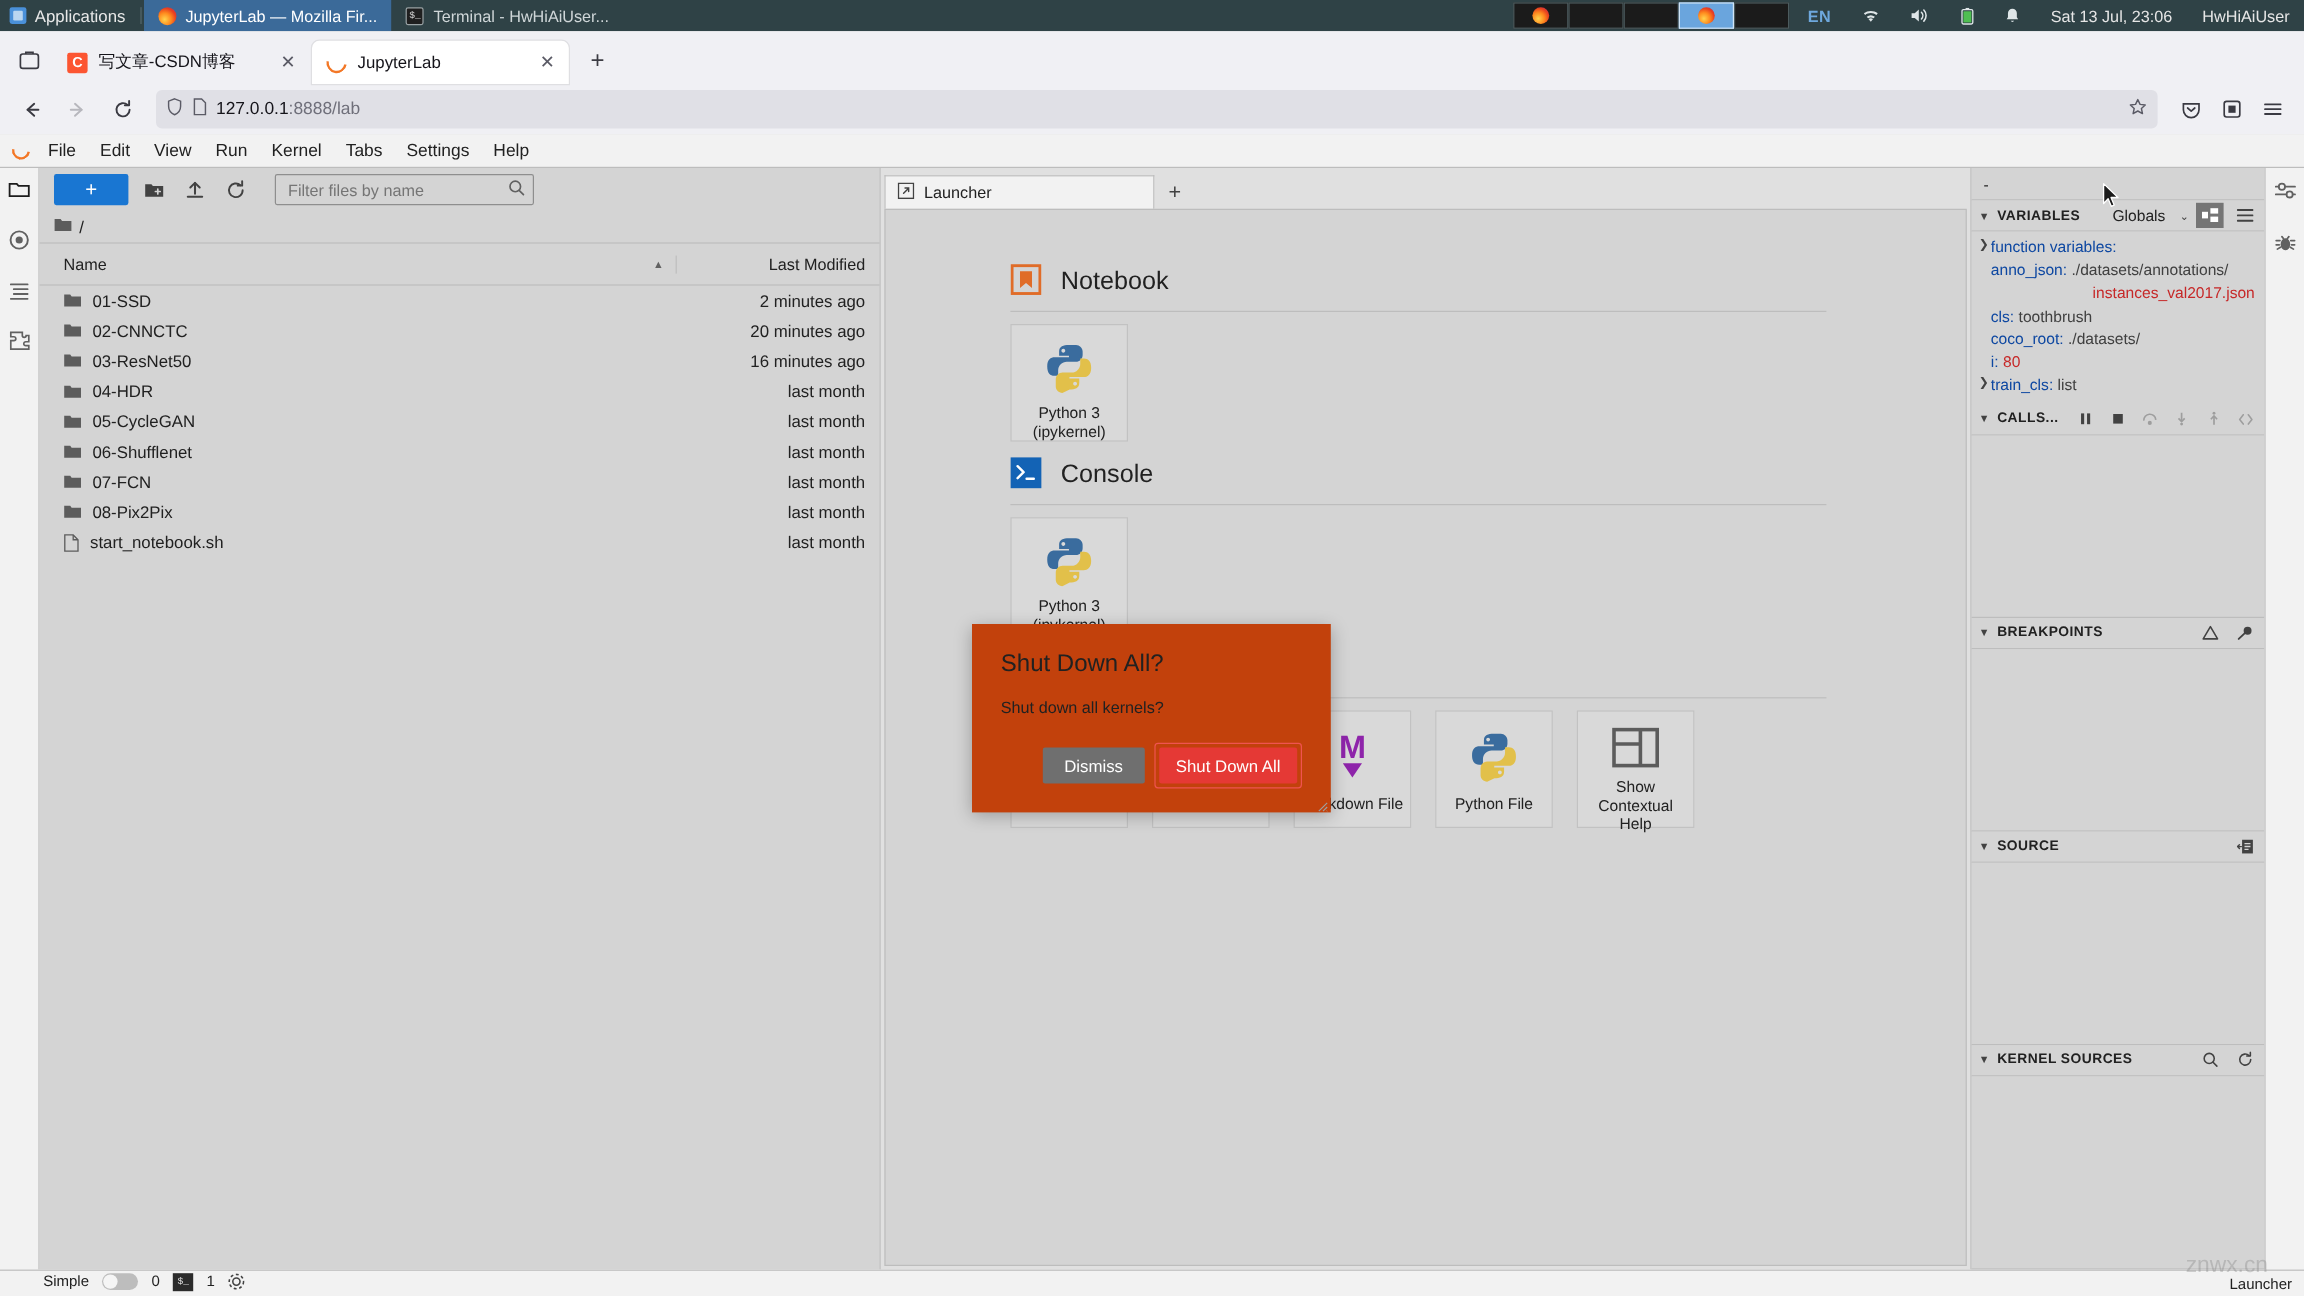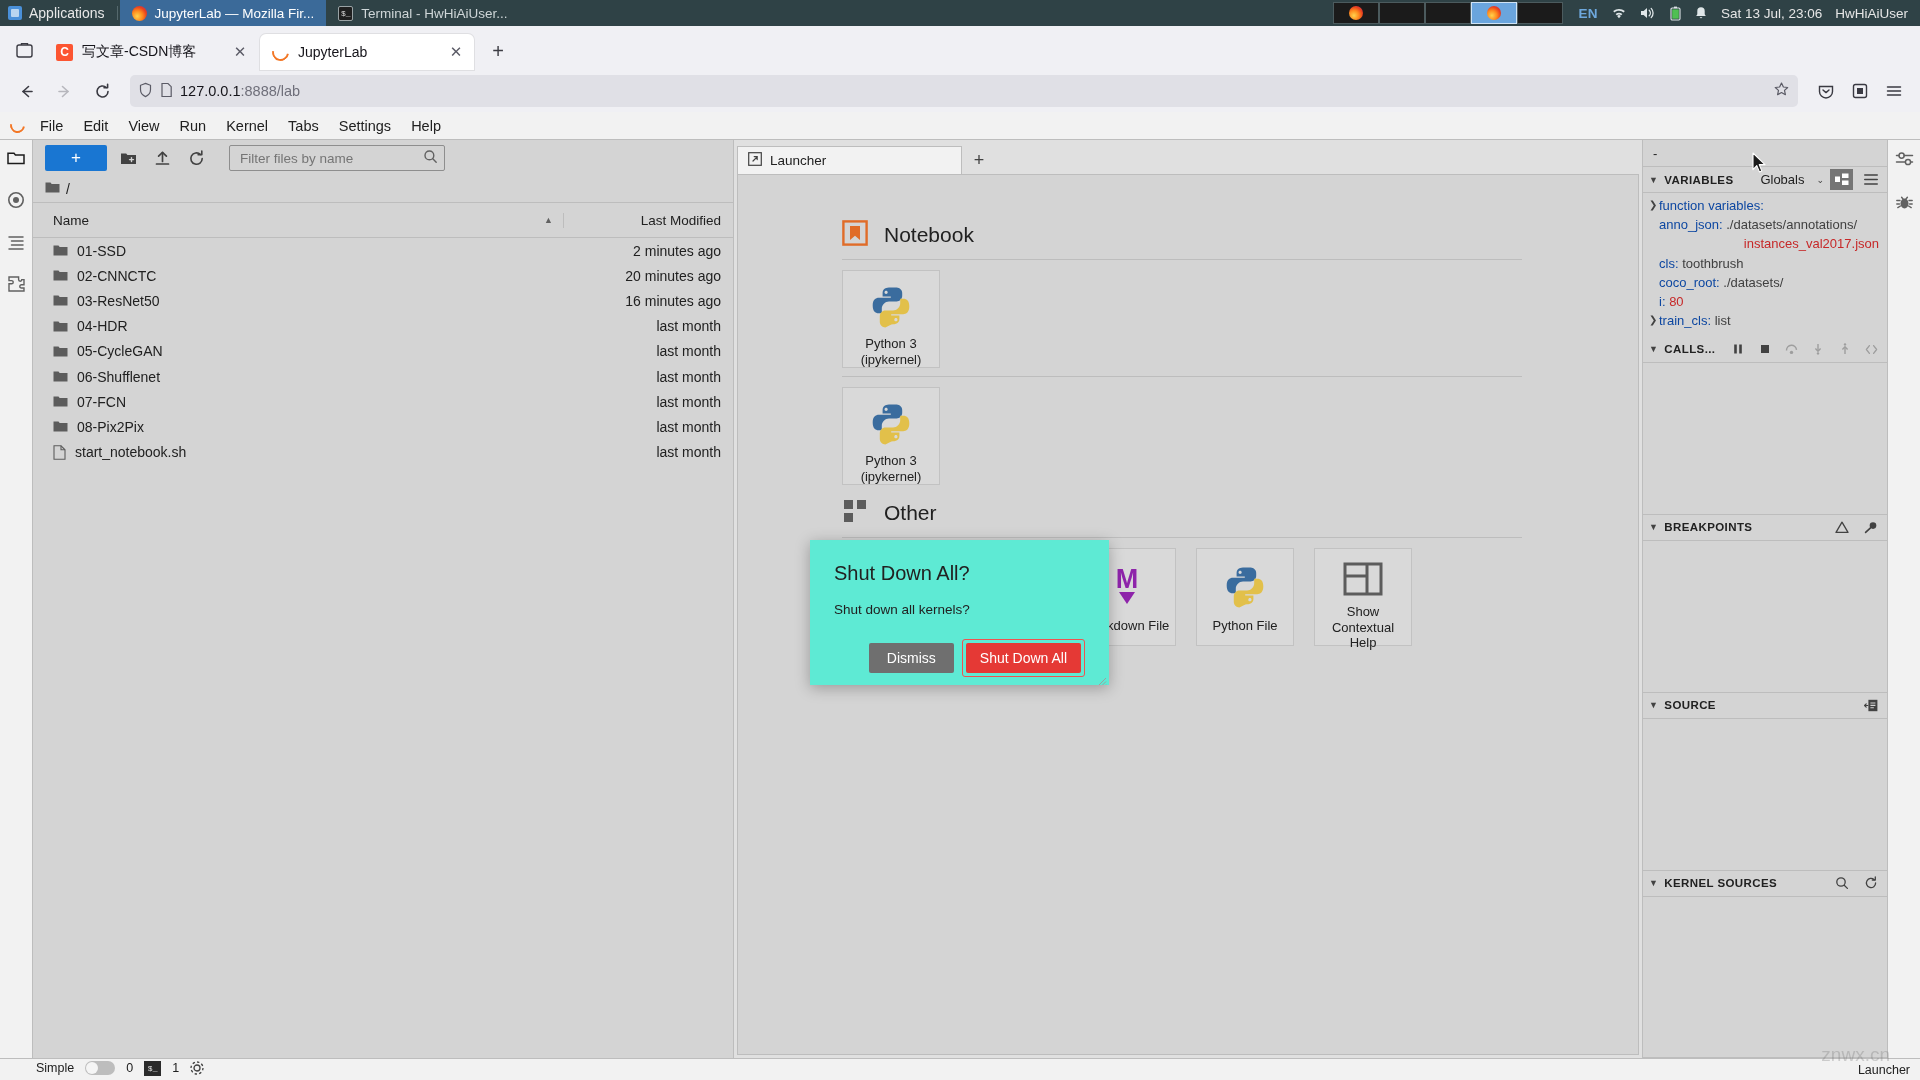--- a/index.html
+++ b/index.html
@@ -40,21 +40,21 @@
   }
   .os-spacer { flex: 1; }
   .ws-switcher { display: flex; align-items: center; height: 26px; }
   .ws-cell {
     width: 46px; height: 22px; background: #1b1b1b; border: 1px solid #4c5b5e;
     display: flex; align-items: center; justify-content: center;
   }
   .ws-cell.sel { background: #6aa5dd; border-color: #cfe3f5; }
   .ws-mini { width: 14px; height: 14px; border-radius: 50%;
     background: radial-gradient(circle at 35% 68%, #ffd34d 0%, #ff8a1e 38%, #e8401f 66%, #b4236f 100%); }
-  .tray { display: flex; align-items: center; gap: 13px; padding: 0 12px 0 16px; font-size: 13.5px; }
+  .tray { display: flex; align-items: center; gap: 25px; padding: 0 12px 0 16px; font-size: 13.5px; }
   .tray-lang { color: #6ea8dd; font-weight: bold; letter-spacing: .3px; }
   .tray svg { display: block; }
   .tray-user { color: #e6e6e6; }
   .tray-clock { color: #e6e6e6; }
 
   
   .ff { position: absolute; top: 26px; left: 0; width: 1920px; height: 86px; background: #f0f0f4; }
   .ff-tabstrip { height: 44px; display: flex; align-items: flex-end; padding: 0 8px 0 6px; gap: 2px; }
   .ff-listall {
     width: 36px; height: 34px; display: flex; align-items: center; justify-content: center;
@@ -213,22 +213,22 @@
   .toggle { width: 30px; height: 14px; border-radius: 8px; background: #bdbdbd; position: relative; }
   .toggle::after { content: ""; position: absolute; left: 1px; top: 1px; width: 12px; height: 12px;
     border-radius: 50%; background: #f5f5f5; }
   .sb-term { width: 17px; height: 15px; background: #2b2b2b; color: #e0e0e0; font-size: 8px;
     font-family: "Liberation Mono", monospace; display: flex; align-items: center; justify-content: center; }
   .sb-right { margin-left: auto; color: #212121; font-size: 12.5px; }
 
   
   .overlay { position: absolute; inset: 0; }
   .dialog {
-    position: absolute; left: 810px; top: 520px; width: 299px; background: #5eead4;
-    box-shadow: 0 3px 14px rgba(0,0,0,.28); padding: 22px 24px 8px 24px; margin-top: 20px;
+    position: absolute; left: 810px; top: 520px; width: 299px; background: #c2410c;
+    box-shadow: 0 3px 14px rgba(0,0,0,.28); padding: 22px 24px 20px 24px;
   }
   .dlg-title { font-size: 20px; color: #212121; font-weight: 400; margin-bottom: 17px; }
   .dlg-body { font-size: 13.5px; color: #212121; margin-bottom: 22px; }
   .dlg-btns { display: flex; justify-content: flex-end; gap: 8px; align-items: center; }
   .btn-dismiss {
     background: #6f6f6f; color: #fff; font-size: 14px; padding: 7px 18px; border-radius: 2px;
   }
   .btn-accept-wrap { border: 1px solid #ef5350; border-radius: 3px; padding: 3px; }
   .btn-accept { background: #e53935; color: #fff; font-size: 14px; padding: 7px 14px; border-radius: 2px; }
   .dlg-resize { position: absolute; right: 2px; bottom: 2px; width: 11px; height: 11px; color: #9e9e9e; }
@@ -596,20 +596,30 @@
                       <path d="M21.6 3.5c-4.4 0-8 1.2-8 5.4v3.6h8.2v1.3H9.9c-3.3 0-6.2 2-6.2 7.6s2.5 7.8 5.9 7.8h3.2v-4.5c0-3.9 3.3-7.2 7.2-7.2h7.6c3.1 0 5.6-2.6 5.6-5.7V8.9c0-3-2.5-5.2-5.5-5.4zm-4.5 3.2c.9 0 1.6.7 1.6 1.6s-.7 1.6-1.6 1.6-1.6-.7-1.6-1.6.7-1.6 1.6-1.6z" fill="#3a6c9e"></path>
                       <path d="M22.4 40.5c4.4 0 8-1.2 8-5.4v-3.6h-8.2v-1.3h11.9c3.3 0 6.2-2 6.2-7.6s-2.5-7.8-5.9-7.8h-3.2v4.5c0 3.9-3.3 7.2-7.2 7.2h-7.6c-3.1 0-5.6 2.6-5.6 5.7v5.9c0 3 2.5 5.2 5.5 5.4zm4.5-3.2c-.9 0-1.6-.7-1.6-1.6s.7-1.6 1.6-1.6 1.6.7 1.6 1.6-.7 1.6-1.6 1.6z" fill="#e2c04a"></path>
                     </svg>
                 </span>
                 <span class="lbl">Python 3<br>(ipykernel)</span>
               </div>
             </div>
           </div>
 
           <div class="lnc-sec">
+            <div class="lnc-sec-head">
+              <span>
+                <svg width="26" height="26" viewBox="0 0 26 26">
+                    <rect x="0" y="0" width="26" height="26" fill="#1363b5"></rect>
+                    <path d="M6 7.5l5 5-5 5" fill="none" stroke="#fff" stroke-width="2" stroke-linecap="round" stroke-linejoin="round"></path>
+                    <path d="M13.5 18h6" stroke="#fff" stroke-width="2" stroke-linecap="round"></path>
+                  </svg>
+              </span>
+              <span class="lnc-sec-title">Console</span>
+            </div>
             <div class="lnc-divider"></div>
             <div class="lnc-cards">
               <div class="lnc-card">
                 <span class="card-ico">
                   <svg width="44" height="44" viewBox="0 0 44 44">
                       <path d="M21.6 3.5c-4.4 0-8 1.2-8 5.4v3.6h8.2v1.3H9.9c-3.3 0-6.2 2-6.2 7.6s2.5 7.8 5.9 7.8h3.2v-4.5c0-3.9 3.3-7.2 7.2-7.2h7.6c3.1 0 5.6-2.6 5.6-5.7V8.9c0-3-2.5-5.2-5.5-5.4zm-4.5 3.2c.9 0 1.6.7 1.6 1.6s-.7 1.6-1.6 1.6-1.6-.7-1.6-1.6.7-1.6 1.6-1.6z" fill="#3a6c9e"></path>
                       <path d="M22.4 40.5c4.4 0 8-1.2 8-5.4v-3.6h-8.2v-1.3h11.9c3.3 0 6.2-2 6.2-7.6s-2.5-7.8-5.9-7.8h-3.2v4.5c0 3.9-3.3 7.2-7.2 7.2h-7.6c-3.1 0-5.6 2.6-5.6 5.7v5.9c0 3 2.5 5.2 5.5 5.4zm4.5-3.2c-.9 0-1.6-.7-1.6-1.6s.7-1.6 1.6-1.6 1.6.7 1.6 1.6-.7 1.6-1.6 1.6z" fill="#e2c04a"></path>
                     </svg>
                 </span>
                 <span class="lbl">Python 3<br>(ipykernel)</span>

